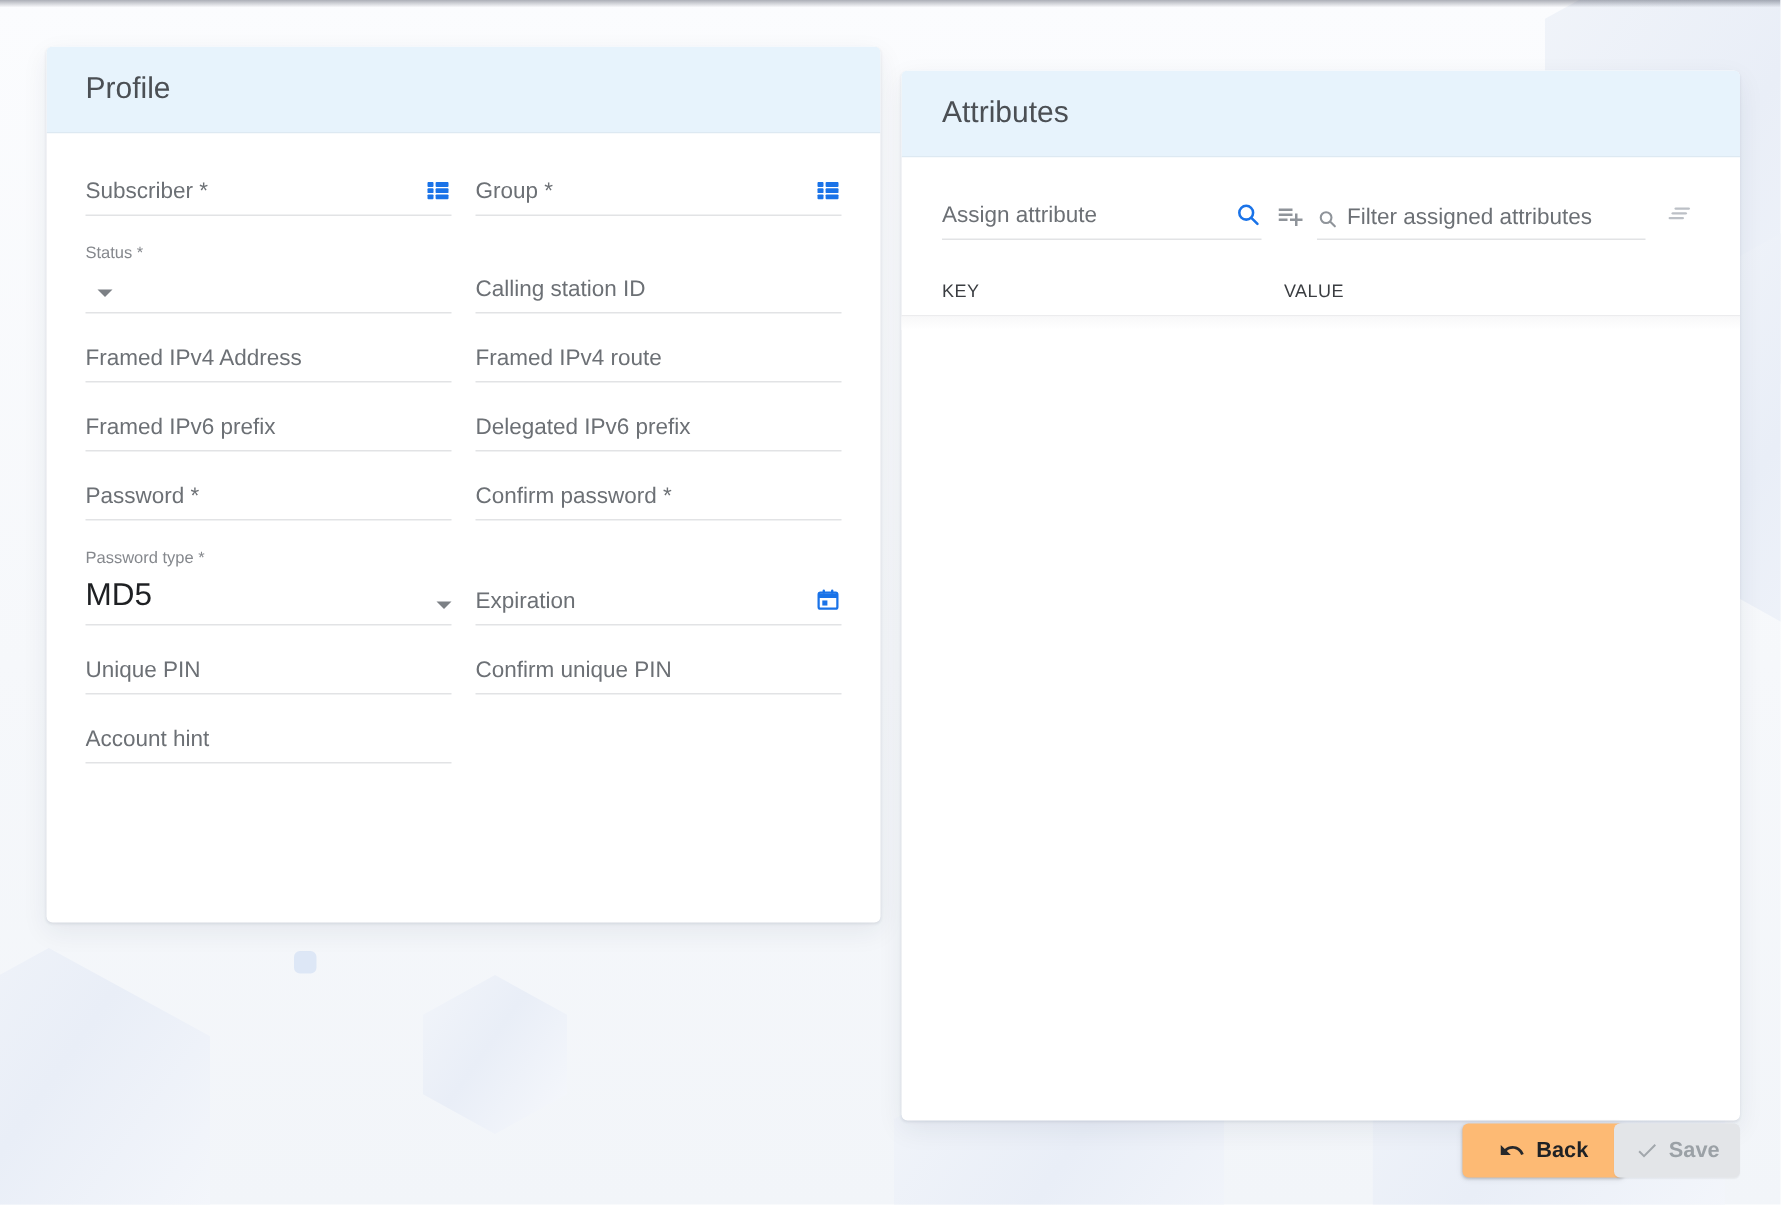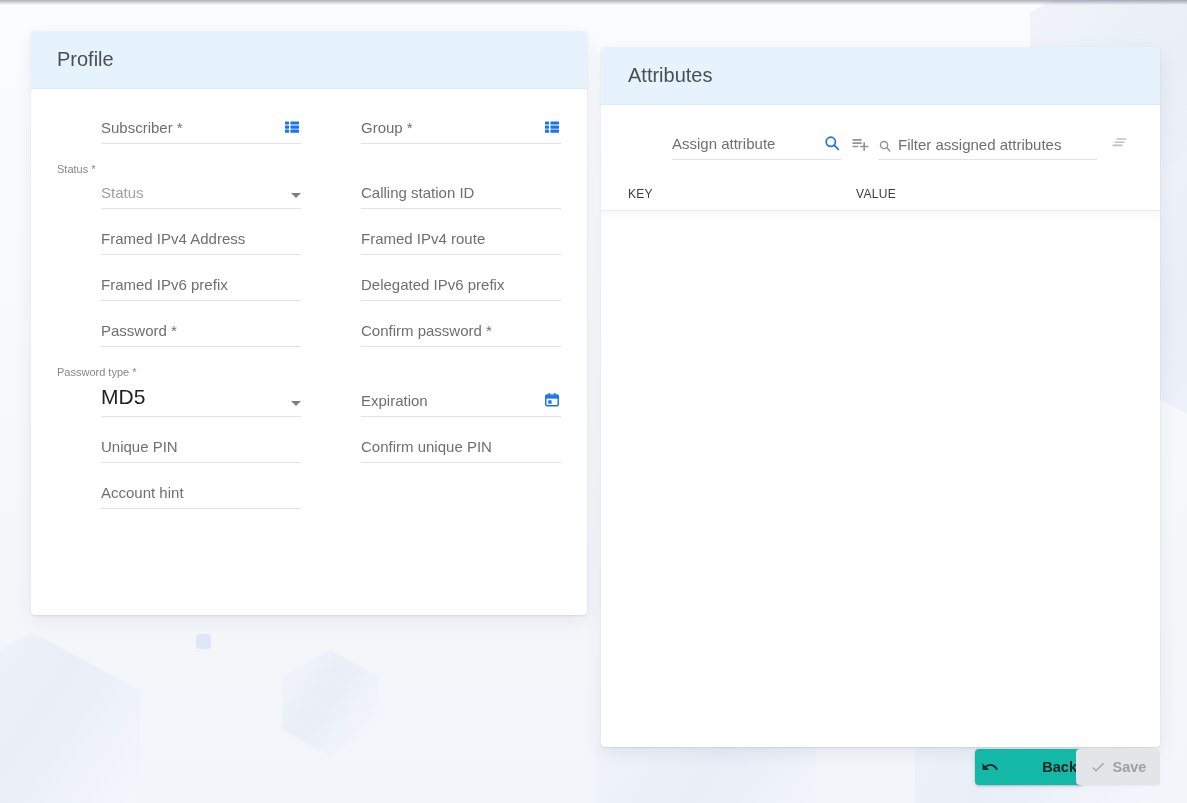--- a/index.html
+++ b/index.html
@@ -63,21 +63,21 @@
   .fields{
     display:grid;grid-template-columns:1fr 1fr;
     column-gap:16px;row-gap:19px;
     padding:28px 26px 0;align-items:end;
   }
   .field{min-width:0;}
   .mini-label{font-size:11px;color:var(--mini-gray);margin-bottom:7px;}
   .input-row{
     display:flex;align-items:flex-end;
     border-bottom:1px solid var(--underline);
-    padding-bottom:7px;min-height:27px;margin-left:44px;
+    padding-bottom:7px;min-height:27px;
   }
   .input-row input{
     border:none;outline:none;background:transparent;
     font-family:"Liberation Sans",sans-serif;
     font-size:15px;color:var(--text-dark);
     padding:0;width:100%;
   }
   .input-row input::placeholder{color:var(--label-gray);opacity:1;}
   .select-value{flex:1;font-size:15px;color:#9ca1a7;}
   .select-value.filled{color:#1e2023;font-weight:500;font-size:21px;}
@@ -117,23 +117,22 @@
   .attr-divider-band{height:9px;background:linear-gradient(#f8f8f9,#ffffff);}
 
   
   .btn{
     position:absolute;z-index:2;height:36px;border:none;border-radius:4px;
     display:flex;align-items:center;justify-content:center;gap:7px;
     font-family:"Liberation Sans",sans-serif;font-size:14.5px;font-weight:700;
     cursor:pointer;
   }
   .btn-back{
-    left:975px;top:749px;width:108px;background:#14b8a6;color:#1f2124;
+    left:975px;top:749px;width:108px;background:#fdba74;color:#1f2124;
     box-shadow:0 1px 2px rgba(0,0,0,.18),0 1px 5px rgba(0,0,0,.08);
-    justify-content:space-between;
   }
   .btn-save{
     left:1076px;top:749px;width:84px;
     background:var(--disabled-bg);color:var(--disabled-text);
     box-shadow:0 1px 1px rgba(0,0,0,.05);
     cursor:default;
   }
   svg{display:block;}
 </style>
 </head>
@@ -182,21 +181,20 @@
               <rect x="2" y="11.6" width="4" height="3.2" rx="0.6"></rect>
               <rect x="7.4" y="11.6" width="8.6" height="3.2" rx="0.6"></rect>
             </svg>
         </span>
       </div>
     </div>
 
     <div class="field">
       <div class="mini-label">Status *</div>
       <div class="input-row">
-        <span class="select-value">Status</span>
         <span class="trailing">
             <span class="caret"></span>
           </span>
       </div>
     </div>
 
     <div class="field">
       <div class="input-row">
         <input placeholder="Calling station ID" style="">
       </div>

